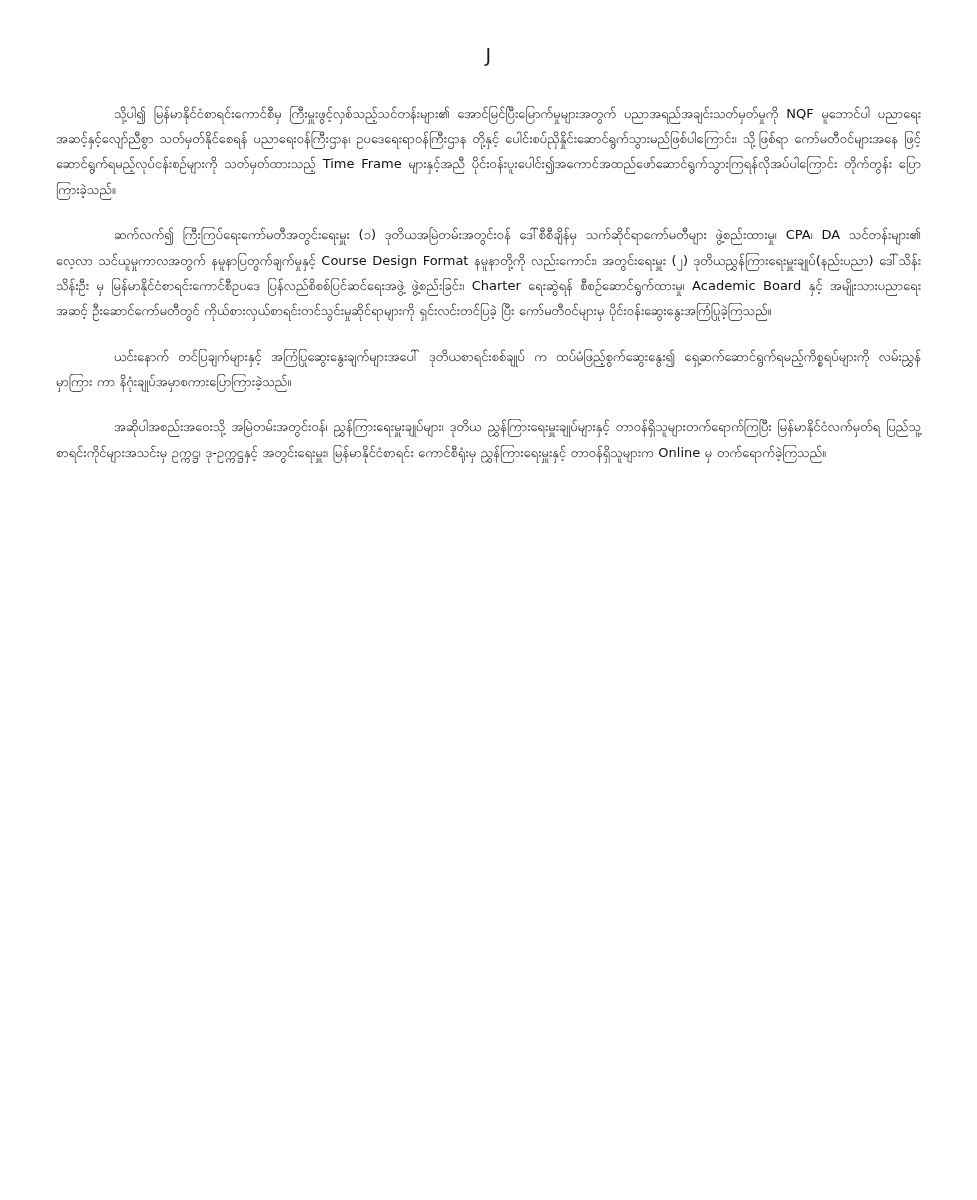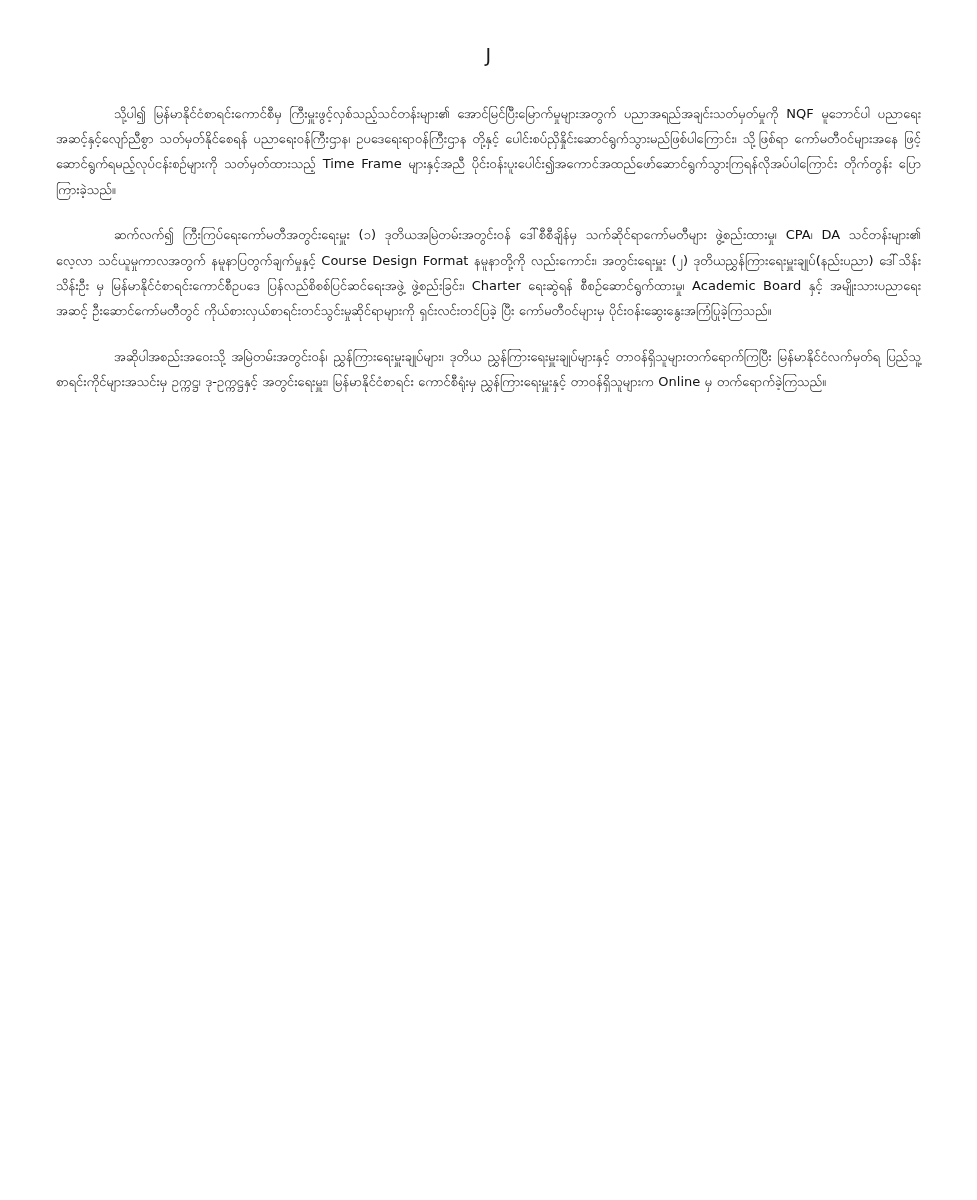--- a/index.html
+++ b/index.html
@@ -45,16 +45,17 @@
 </head>
 <body>
 
 <div class="page">
 
   <div class="page-marker">J</div>
 
   <div class="body-text">
     <p>သို့ပါ၍ မြန်မာနိုင်ငံစာရင်းကောင်စီမှ ကြီးမှူးဖွင့်လှစ်သည့်သင်တန်းများ၏ အောင်မြင်ပြီးမြောက်မှုများအတွက် ပညာအရည်အချင်းသတ်မှတ်မှုကို NQF မူဘောင်ပါ ပညာရေးအဆင့်နှင့်လျော်ညီစွာ သတ်မှတ်နိုင်စေရန် ပညာရေးဝန်ကြီးဌာန၊ ဥပဒေရေးရာဝန်ကြီးဌာန တို့နှင့် ပေါင်းစပ်ညှိနှိုင်းဆောင်ရွက်သွားမည်ဖြစ်ပါကြောင်း၊ သို့ဖြစ်ရာ ကော်မတီဝင်များအနေ ဖြင့် ဆောင်ရွက်ရမည့်လုပ်ငန်းစဉ်များကို သတ်မှတ်ထားသည့် Time Frame များနှင့်အညီ ပိုင်းဝန်းပူးပေါင်း၍အကောင်အထည်ဖော်ဆောင်ရွက်သွားကြရန်လိုအပ်ပါကြောင်း တိုက်တွန်း ပြောကြားခဲ့သည်။</p>
     <p>ဆက်လက်၍ ကြီးကြပ်ရေးကော်မတီအတွင်းရေးမှူး (၁) ဒုတိယအမြဲတမ်းအတွင်းဝန် ဒေါ်စီစီချိန်မှ သက်ဆိုင်ရာကော်မတီများ ဖွဲ့စည်းထားမှု၊ CPA၊ DA သင်တန်းများ၏ လေ့လာ သင်ယူမှုကာလအတွက် နမူနာပြတွက်ချက်မှုနှင့် Course Design Format နမူနာတို့ကို လည်းကောင်း၊ အတွင်းရေးမှူး (၂) ဒုတိယညွှန်ကြားရေးမှူးချုပ်(နည်းပညာ) ဒေါ်သိန်းသိန်းဦး မှ မြန်မာနိုင်ငံစာရင်းကောင်စီဥပဒေ ပြန်လည်စိစစ်ပြင်ဆင်ရေးအဖွဲ့ ဖွဲ့စည်းခြင်း၊ Charter ရေးဆွဲရန် စီစဉ်ဆောင်ရွက်ထားမှု၊ Academic Board နှင့် အမျိုးသားပညာရေးအဆင့် ဦးဆောင်ကော်မတီတွင် ကိုယ်စားလှယ်စာရင်းတင်သွင်းမှုဆိုင်ရာများကို ရှင်းလင်းတင်ပြခဲ့ ပြီး ကော်မတီဝင်များမှ ပိုင်းဝန်းဆွေးနွေးအကြံပြုခဲ့ကြသည်။</p>
+    <p>ယင်းနောက် တင်ပြချက်များနှင့် အကြံပြုဆွေးနွေးချက်များအပေါ် ဒုတိယစာရင်းစစ်ချုပ် က ထပ်မံဖြည့်စွက်ဆွေးနွေး၍ ရှေ့ဆက်ဆောင်ရွက်ရမည့်ကိစ္စရပ်များကို လမ်းညွှန်မှာကြား ကာ နိဂုံးချုပ်အမှာစကားပြောကြားခဲ့သည်။</p>
     <p>အဆိုပါအစည်းအဝေးသို့ အမြဲတမ်းအတွင်းဝန်၊ ညွှန်ကြားရေးမှူးချုပ်များ၊ ဒုတိယ ညွှန်ကြားရေးမှူးချုပ်များနှင့် တာဝန်ရှိသူများတက်ရောက်ကြပြီး မြန်မာနိုင်ငံလက်မှတ်ရ ပြည်သူ့စာရင်းကိုင်များအသင်းမှ ဥက္ကဋ္ဌ၊ ဒု-ဥက္ကဋ္ဌနှင့် အတွင်းရေးမှူး၊ မြန်မာနိုင်ငံစာရင်း ကောင်စီရုံးမှ ညွှန်ကြားရေးမှူးနှင့် တာဝန်ရှိသူများက Online မှ တက်ရောက်ခဲ့ကြသည်။</p>
   </div>
 
 </div>
 
 </body></html>

